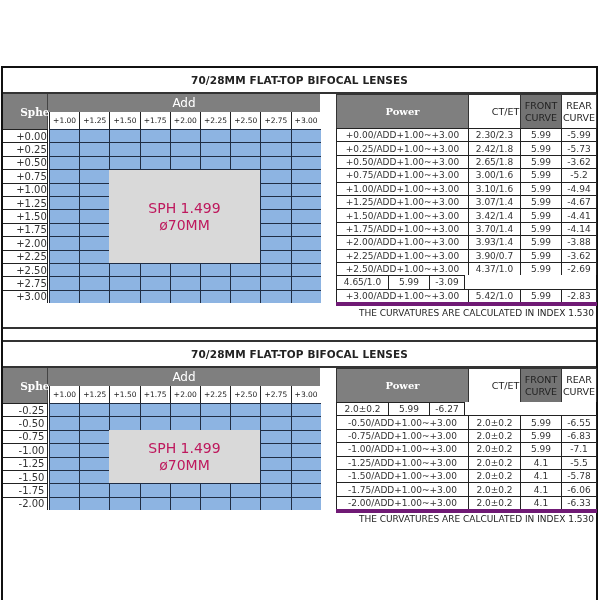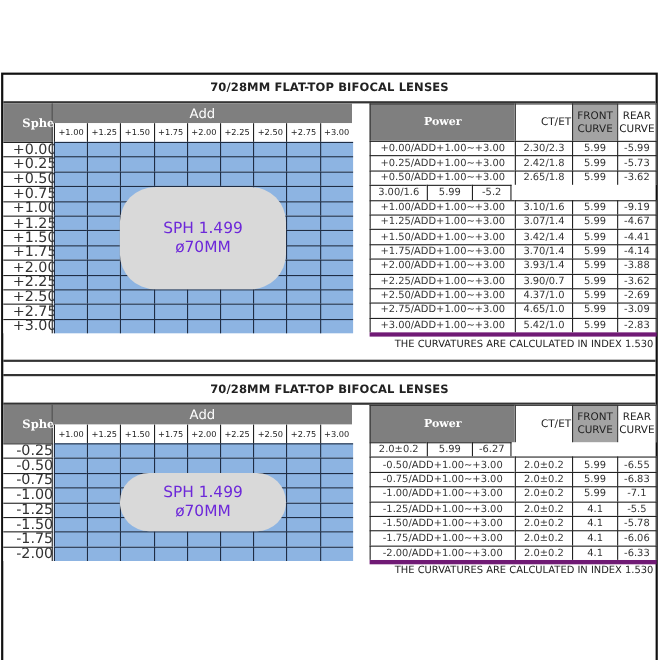--- a/index.html
+++ b/index.html
@@ -9,32 +9,32 @@
   .title-row { position: absolute; left: 0; width: 593px; height: 24px; border-bottom: 2px solid #333; display: flex; align-items: center; justify-content: center; font-weight: bold; font-size: 10.5px; color: #222; letter-spacing: 0.1px; }
   .divider-line { position: absolute; left: 0; width: 593px; height: 0; border-top: 2px solid #333; }
 
   
   .lgrid { position: absolute; left: 0; }
   .sphere-head { position: absolute; left: 0; width: 45px; background: #7f7f7f; color: #fff; font-family: "DejaVu Serif", serif; font-weight: bold; font-size: 10.5px; display: flex; align-items: center; justify-content: center; border-right: 1px solid #444; box-sizing: border-box; padding-left: 32px; }
   .add-head { position: absolute; left: 45px; width: 272px; height: 18px; background: #7f7f7f; color: #fff; font-size: 12px; display: flex; align-items: center; justify-content: center; }
   .add-cols { position: absolute; left: 46px; height: 17px; display: flex; }
   .add-col { width: 30.2px; height: 17px; background: #fff; border-left: 1px solid #222; box-sizing: border-box; font-size: 7.5px; display: flex; align-items: center; justify-content: center; color: #222; }
   .sph-col { position: absolute; left: 0; width: 45px; }
-  .sph-cell { height: 13.4px; background: #fff; border-top: 1px solid #222; box-sizing: border-box; font-size: 13px; display: flex; align-items: center; justify-content: center; color: #333; border-right: 1px solid #222; padding-left: 13px; }
+  .sph-cell { height: 13.4px; background: #fff; border-top: 1px solid #222; box-sizing: border-box; font-size: 10px; display: flex; align-items: center; justify-content: center; color: #333; border-right: 1px solid #222; padding-left: 13px; }
   .cells { position: absolute; left: 46px; display: grid; grid-template-columns: repeat(9, 30.2px); }
   .cell { background: #8db4e2; border-top: 1.5px solid #1f2d44; border-left: 1.5px solid #1f2d44; box-sizing: border-box; height: 13.4px; }
-  .center-box { position: absolute; background: #d9d9d9; display: flex; flex-direction: column; align-items: center; justify-content: center; font-size: 14px; color: #6d28d9; line-height: 17px; border-radius: 32px; }
+  .center-box { position: absolute; background: #d9d9d9; display: flex; flex-direction: column; align-items: center; justify-content: center; font-size: 14px; color: #be185d; line-height: 17px; }
 
   
   .rtable { position: absolute; left: 333px; }
   .rhead { position: absolute; top: 0; height: 34px; display: flex; }
   .rh { box-sizing: border-box; display: flex; align-items: center; justify-content: center; text-align: center; font-size: 9.5px; color: #222; border-left: 1px solid #333; border-top: 1px solid #333; line-height: 12px; }
   .rh.power { width: 132px; background: #7f7f7f; color: #fff; font-family: "DejaVu Serif", serif; font-weight: bold; font-size: 10px; }
   .rh.ctet { width: 52px; background: #fff; padding-left: 22px; }
-  .rh.front { width: 41px; background: #a3a3a3; }
+  .rh.front { width: 41px; background: #737373; }
   .rh.rear { width: 36px; background: #fff; border-right: 1px solid #333; }
   .rrow { display: flex; height: 13.4px; }
   .rc { box-sizing: border-box; border-left: 1px solid #222; border-top: 1px solid #222; font-size: 9px; display: flex; align-items: center; justify-content: center; color: #333; background: #fff; }
   .rc.power { width: 132px; }
   .rc.ctet { width: 52px; }
   .rc.front { width: 41px; }
   .rc.rear { width: 36px; border-right: 1px solid #222; }
   .rrows { position: absolute; left: 0; border-bottom: 4px solid #701a75; }
   .note { position: absolute; right: 2px; font-size: 9px; color: #222; }
 </style>
@@ -220,29 +220,30 @@
             <div class="rc front">5.99</div>
             <div class="rc rear">-5.73</div>
           </div>
           <div class="rrow">
             <div class="rc power">+0.50/ADD+1.00~+3.00</div>
             <div class="rc ctet">2.65/1.8</div>
             <div class="rc front">5.99</div>
             <div class="rc rear">-3.62</div>
           </div>
           <div class="rrow">
+            <div class="rc power">+0.75/ADD+1.00~+3.00</div>
             <div class="rc ctet">3.00/1.6</div>
             <div class="rc front">5.99</div>
             <div class="rc rear">-5.2</div>
           </div>
           <div class="rrow">
             <div class="rc power">+1.00/ADD+1.00~+3.00</div>
             <div class="rc ctet">3.10/1.6</div>
             <div class="rc front">5.99</div>
-            <div class="rc rear">-9.19</div>
+            <div class="rc rear">-4.94</div>
           </div>
           <div class="rrow">
             <div class="rc power">+1.25/ADD+1.00~+3.00</div>
             <div class="rc ctet">3.07/1.4</div>
             <div class="rc front">5.99</div>
             <div class="rc rear">-4.67</div>
           </div>
           <div class="rrow">
             <div class="rc power">+1.50/ADD+1.00~+3.00</div>
             <div class="rc ctet">3.42/1.4</div>
@@ -267,21 +268,20 @@
             <div class="rc front">5.99</div>
             <div class="rc rear">-3.62</div>
           </div>
           <div class="rrow">
             <div class="rc power">+2.50/ADD+1.00~+3.00</div>
             <div class="rc ctet">4.37/1.0</div>
             <div class="rc front">5.99</div>
             <div class="rc rear">-2.69</div>
           </div>
           <div class="rrow">
-            <div class="rc power">+2.75/ADD+1.00~+3.00</div>
             <div class="rc ctet">4.65/1.0</div>
             <div class="rc front">5.99</div>
             <div class="rc rear">-3.09</div>
           </div>
           <div class="rrow">
             <div class="rc power">+3.00/ADD+1.00~+3.00</div>
             <div class="rc ctet">5.42/1.0</div>
             <div class="rc front">5.99</div>
             <div class="rc rear">-2.83</div>
           </div>

